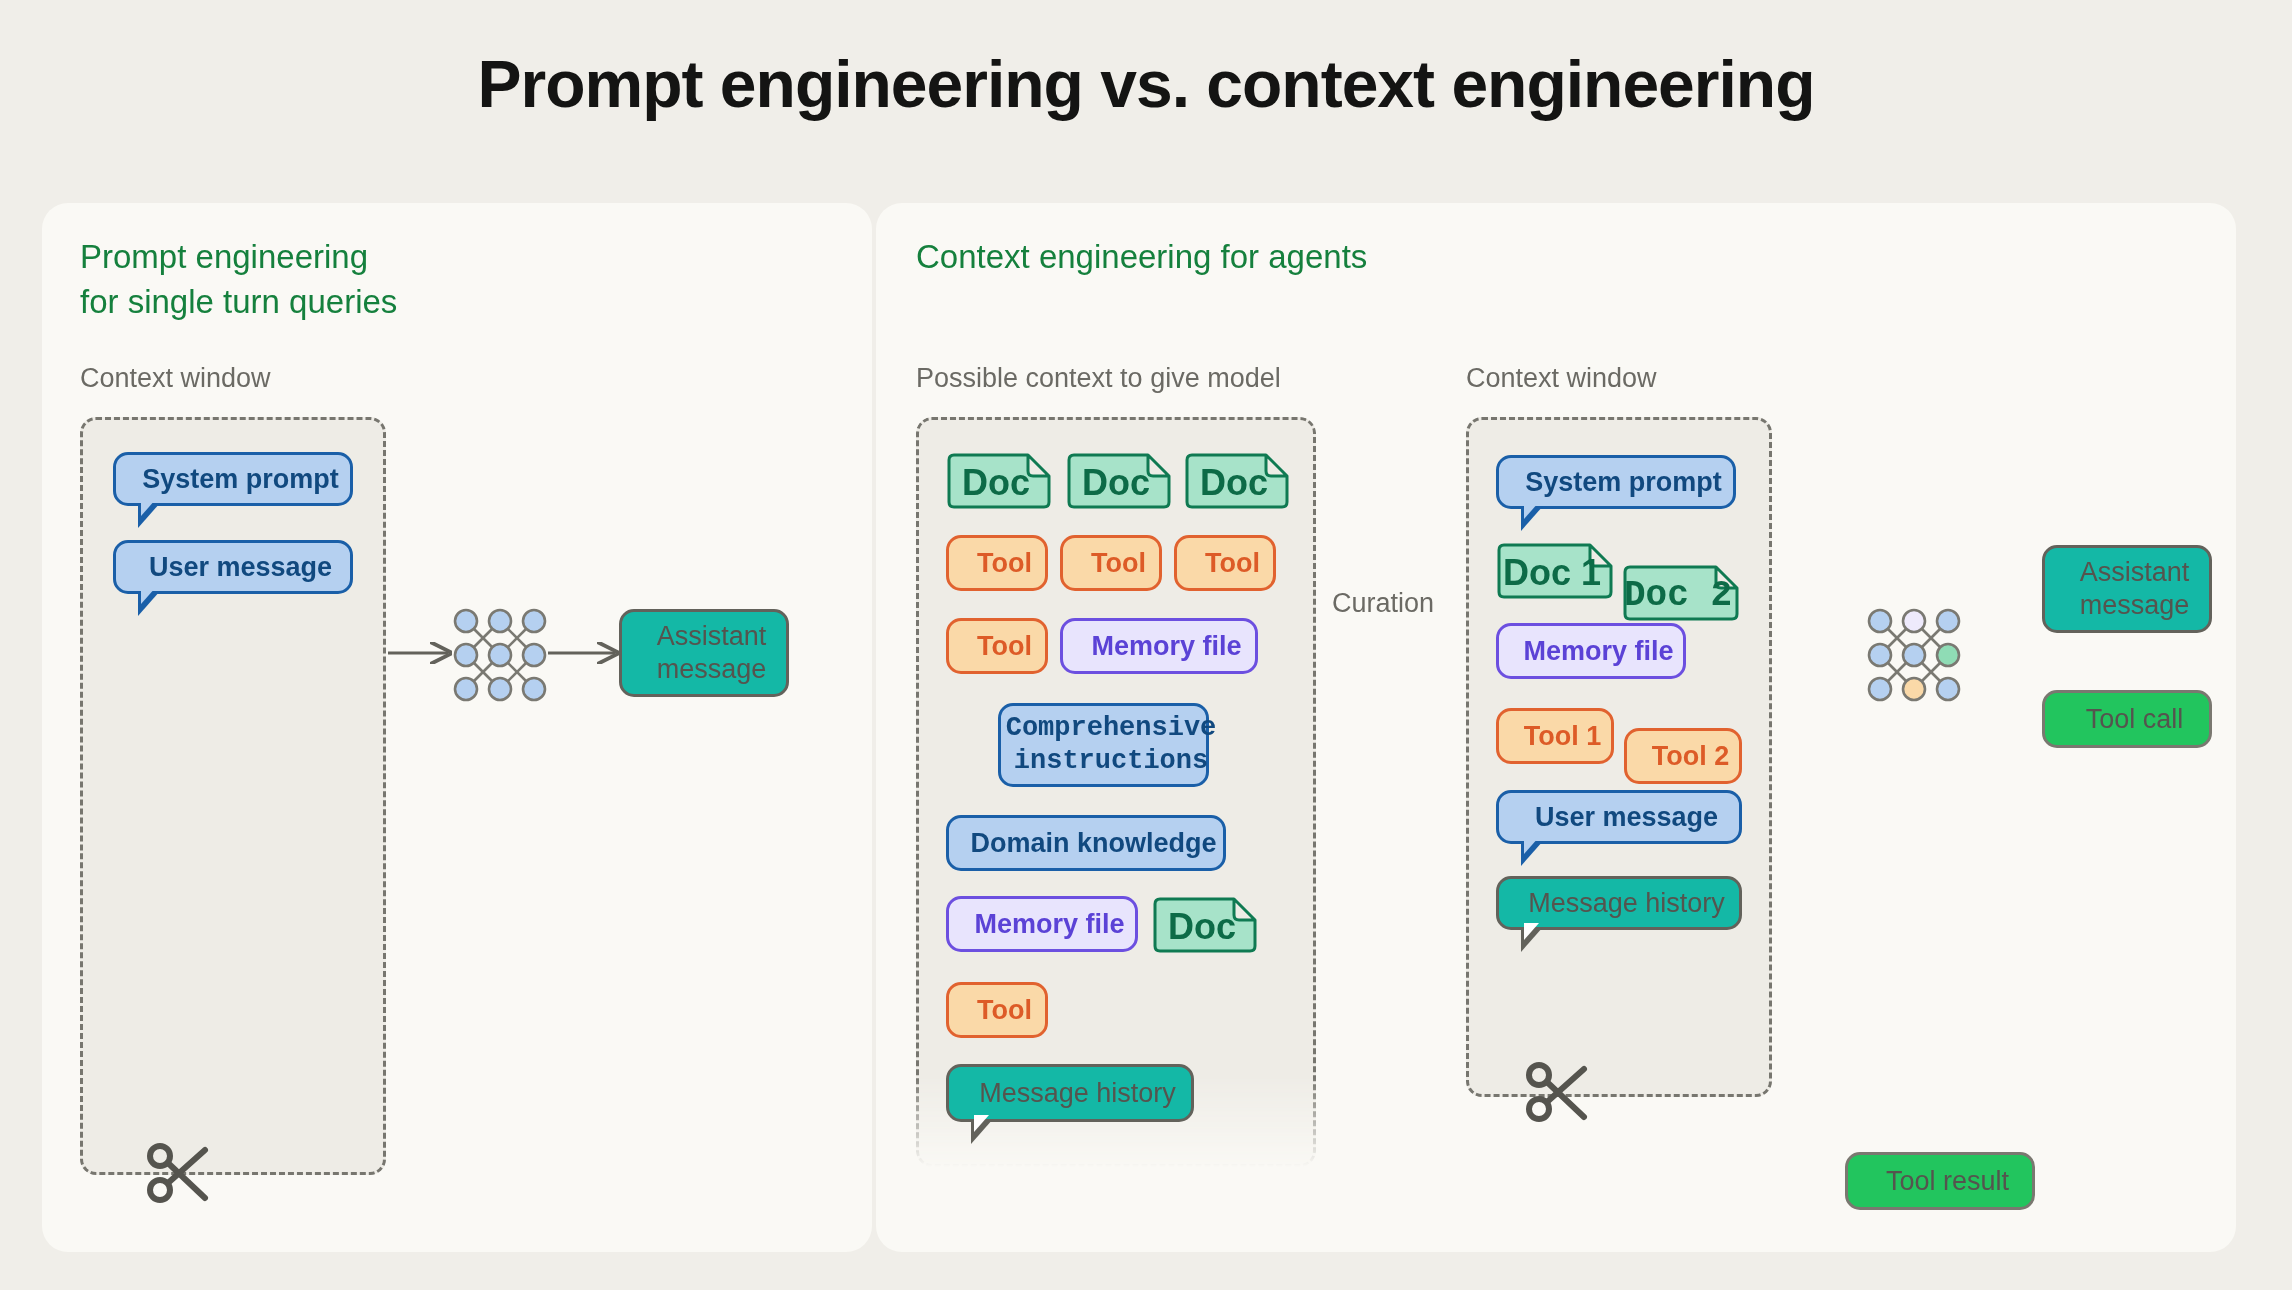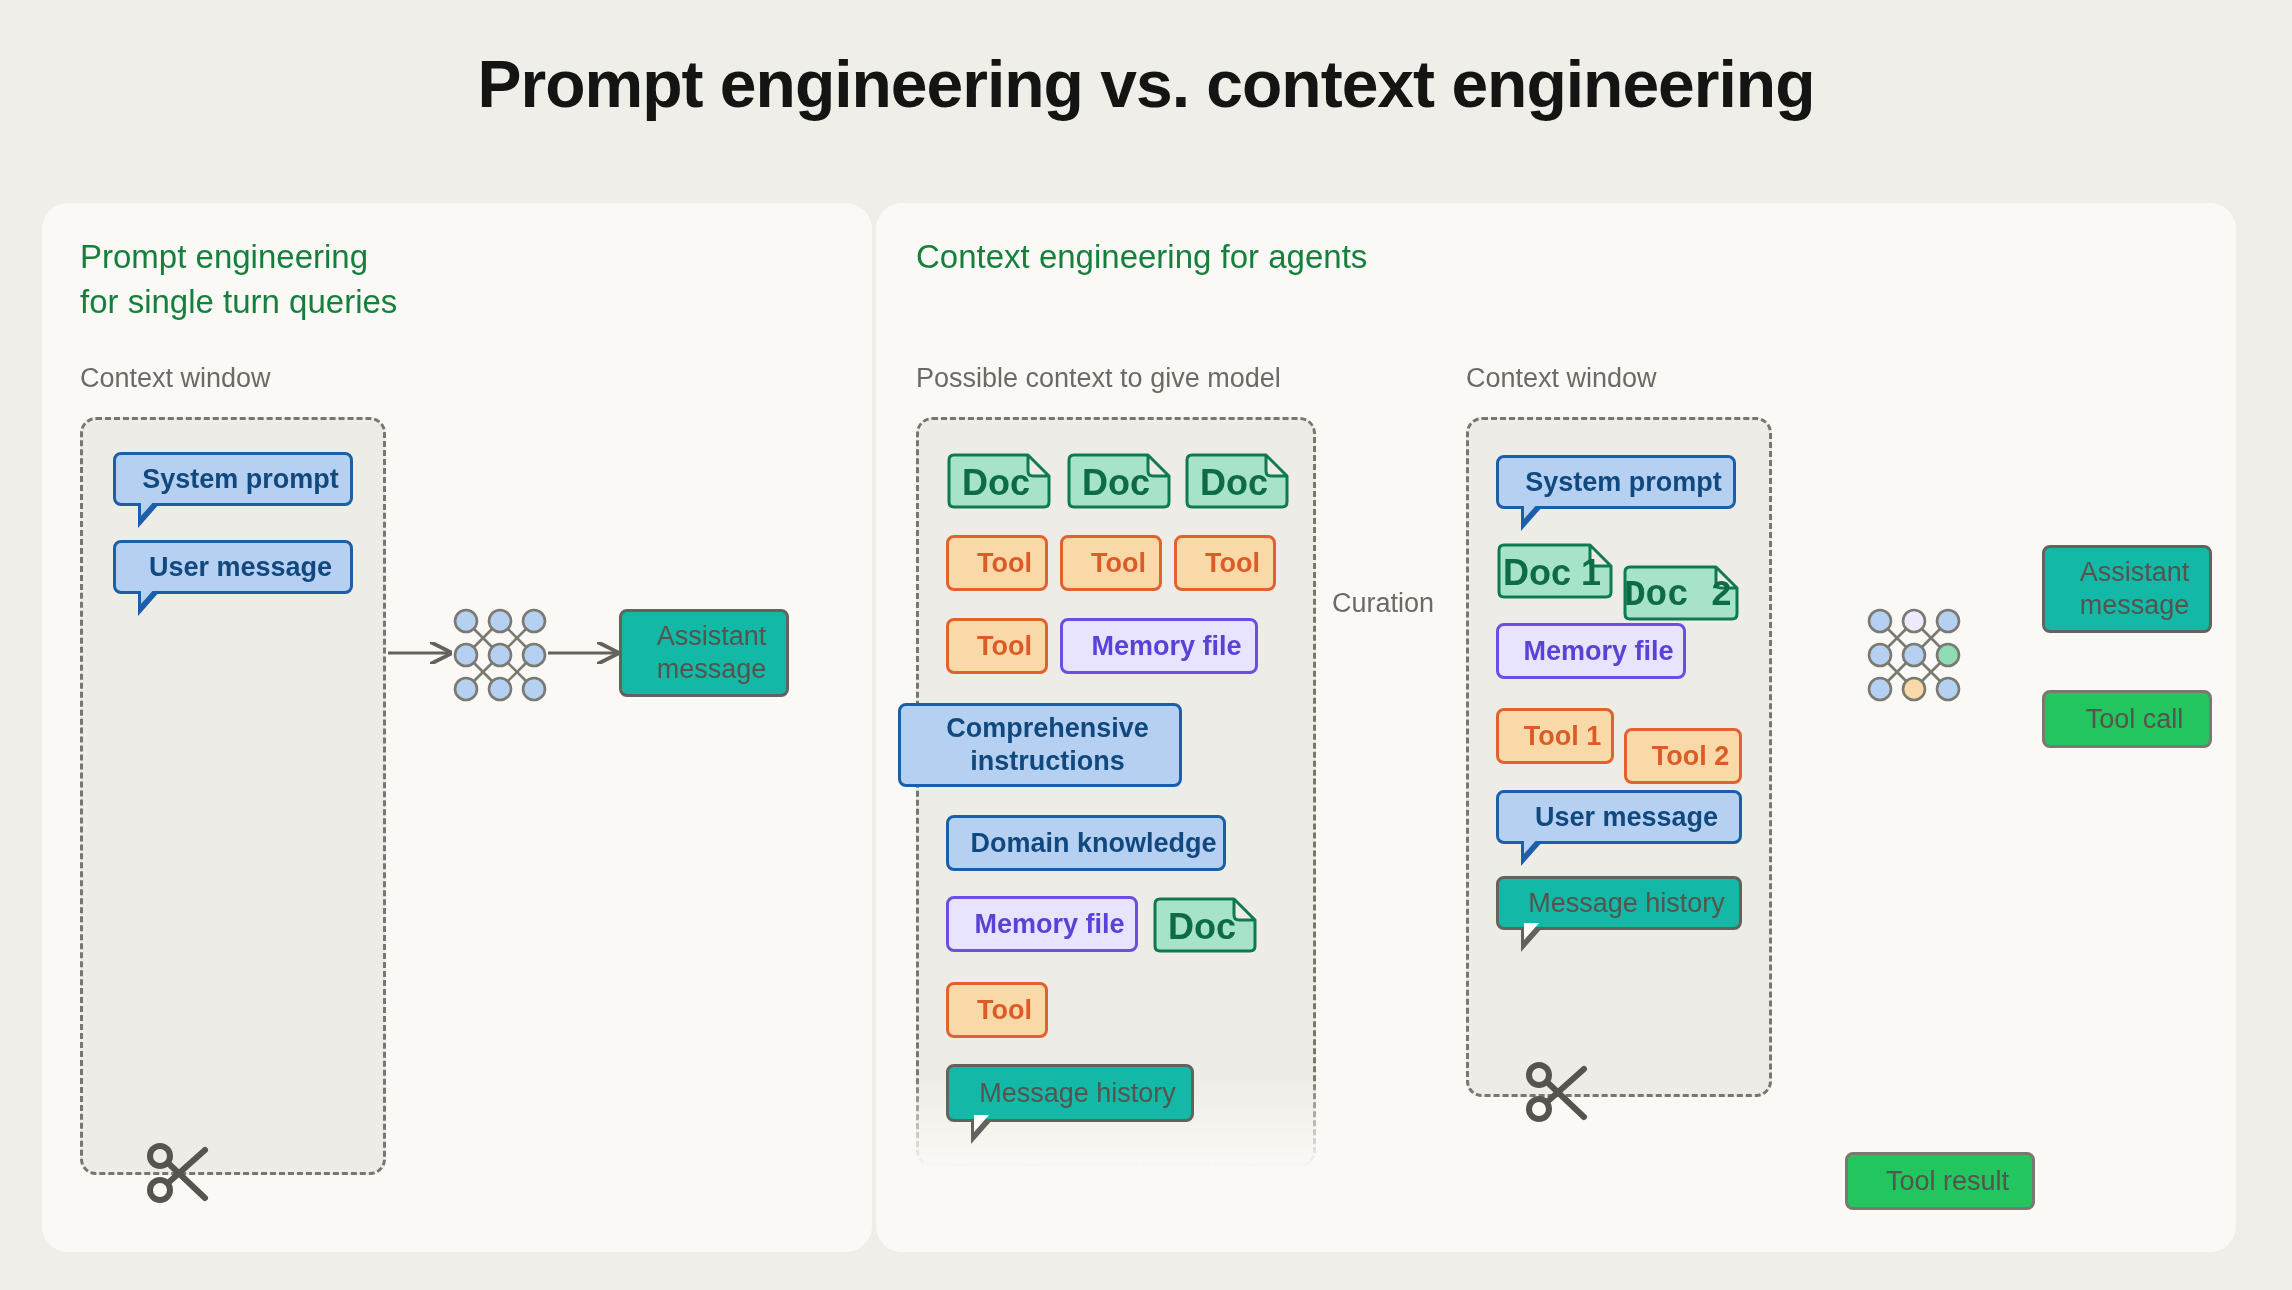--- a/index.html
+++ b/index.html
@@ -38,21 +38,21 @@
   }
   .dashbox.fade{
     -webkit-mask-image:linear-gradient(to bottom,#000 0%,#000 88%,transparent 100%);
             mask-image:linear-gradient(to bottom,#000 0%,#000 88%,transparent 100%);
   }
 
   
   .chip{
     position:absolute;box-sizing:border-box;
     display:flex;align-items:center;justify-content:center;
-    font-size:27px;font-weight:bold;border-radius:8px;
+    font-size:27px;font-weight:bold;border-radius:15px;
     border-width:3px;border-style:solid;text-align:center;line-height:1.22;padding-left:15px;
   }
   .chip.blue{background:#b5d0f0;border-color:#1a5fa8;color:#11497f;}
   .chip.orange{background:#fad9a8;border-color:#e1622f;color:#dd5b27;}
   .chip.purple{background:#e8e4fd;border-color:#6c4fe0;color:#5b42d6;}
   .chip.white{background:#14b8a6;border-color:#63625b;color:#55544e;font-weight:normal;}
   .chip.tan{background:#22c55e;border-color:#7a7870;color:#55544e;font-weight:normal;}
 
   
   .chip.tail::before,.chip.tail::after{
@@ -216,21 +216,21 @@
     <span>Doc</span>
   </div>
 
   <div class="chip orange" style="left:946px;top:535px;width:102px;height:56px;">Tool</div>
   <div class="chip orange" style="left:1060px;top:535px;width:102px;height:56px;">Tool</div>
   <div class="chip orange" style="left:1174px;top:535px;width:102px;height:56px;">Tool</div>
 
   <div class="chip orange" style="left:946px;top:618px;width:102px;height:56px;">Tool</div>
   <div class="chip purple" style="left:1060px;top:618px;width:198px;height:56px;">Memory file</div>
 
-  <div class="chip blue" style="left:898px;top:703px;width:284px;height:84px;white-space:pre-line;">Comprehensive
+  <div class="chip blue" style="left:998px;top:703px;width:211px;height:84px;white-space:pre-line;font-family:Liberation Mono, monospace;">Comprehensive
 instructions</div>
 
   <div class="chip blue" style="left:946px;top:815px;width:280px;height:56px;">Domain knowledge</div>
 
   <div class="chip purple" style="left:946px;top:896px;width:192px;height:56px;">Memory file</div>
   <div class="docchip" style="left:1152px;top:896px;width:106px;height:58px;">
     <svg width="106" height="58" viewBox="0 0 106 58">
         <path d="M8 3 H 82 L 103 24 V 50 Q 103 55 98 55 H 8 Q 3 55 3 50 V 8 Q 3 3 8 3 Z M 82 3 V 19 Q 82 24 87 24 H 103" fill="#a7e3c9" stroke="#0f7a52" stroke-width="3" stroke-linejoin="round"></path>
       </svg>
     <span>Doc</span>

